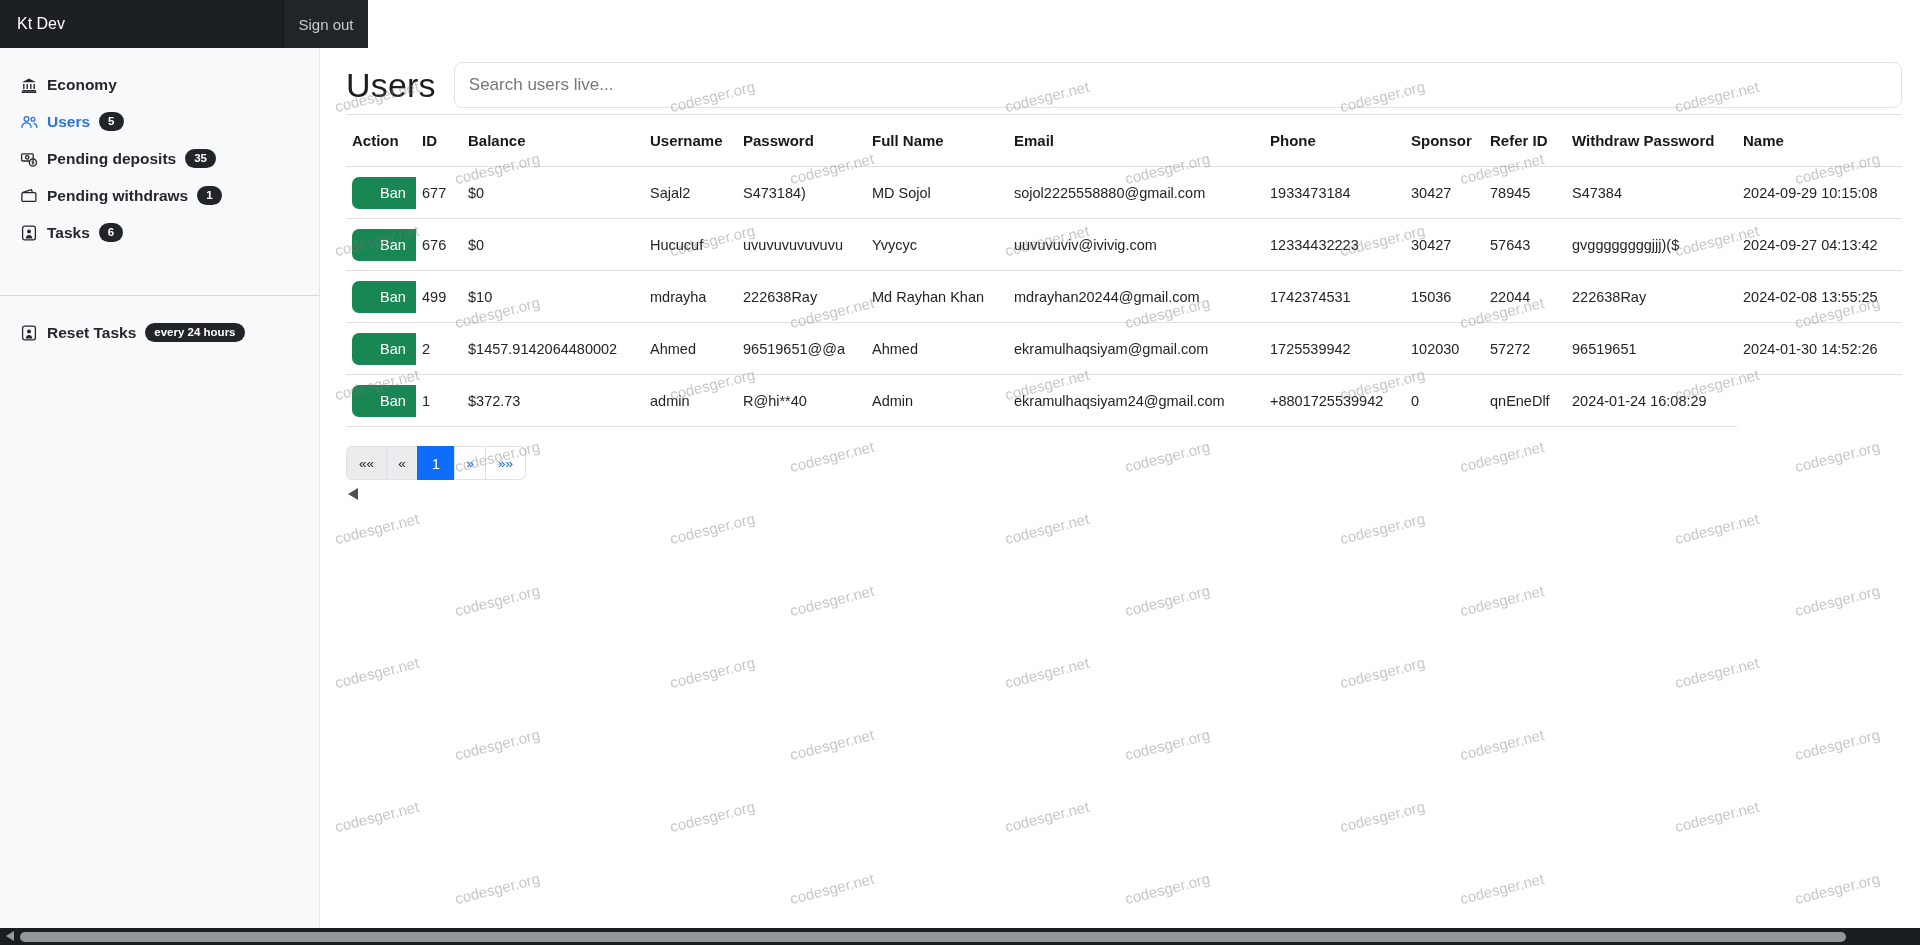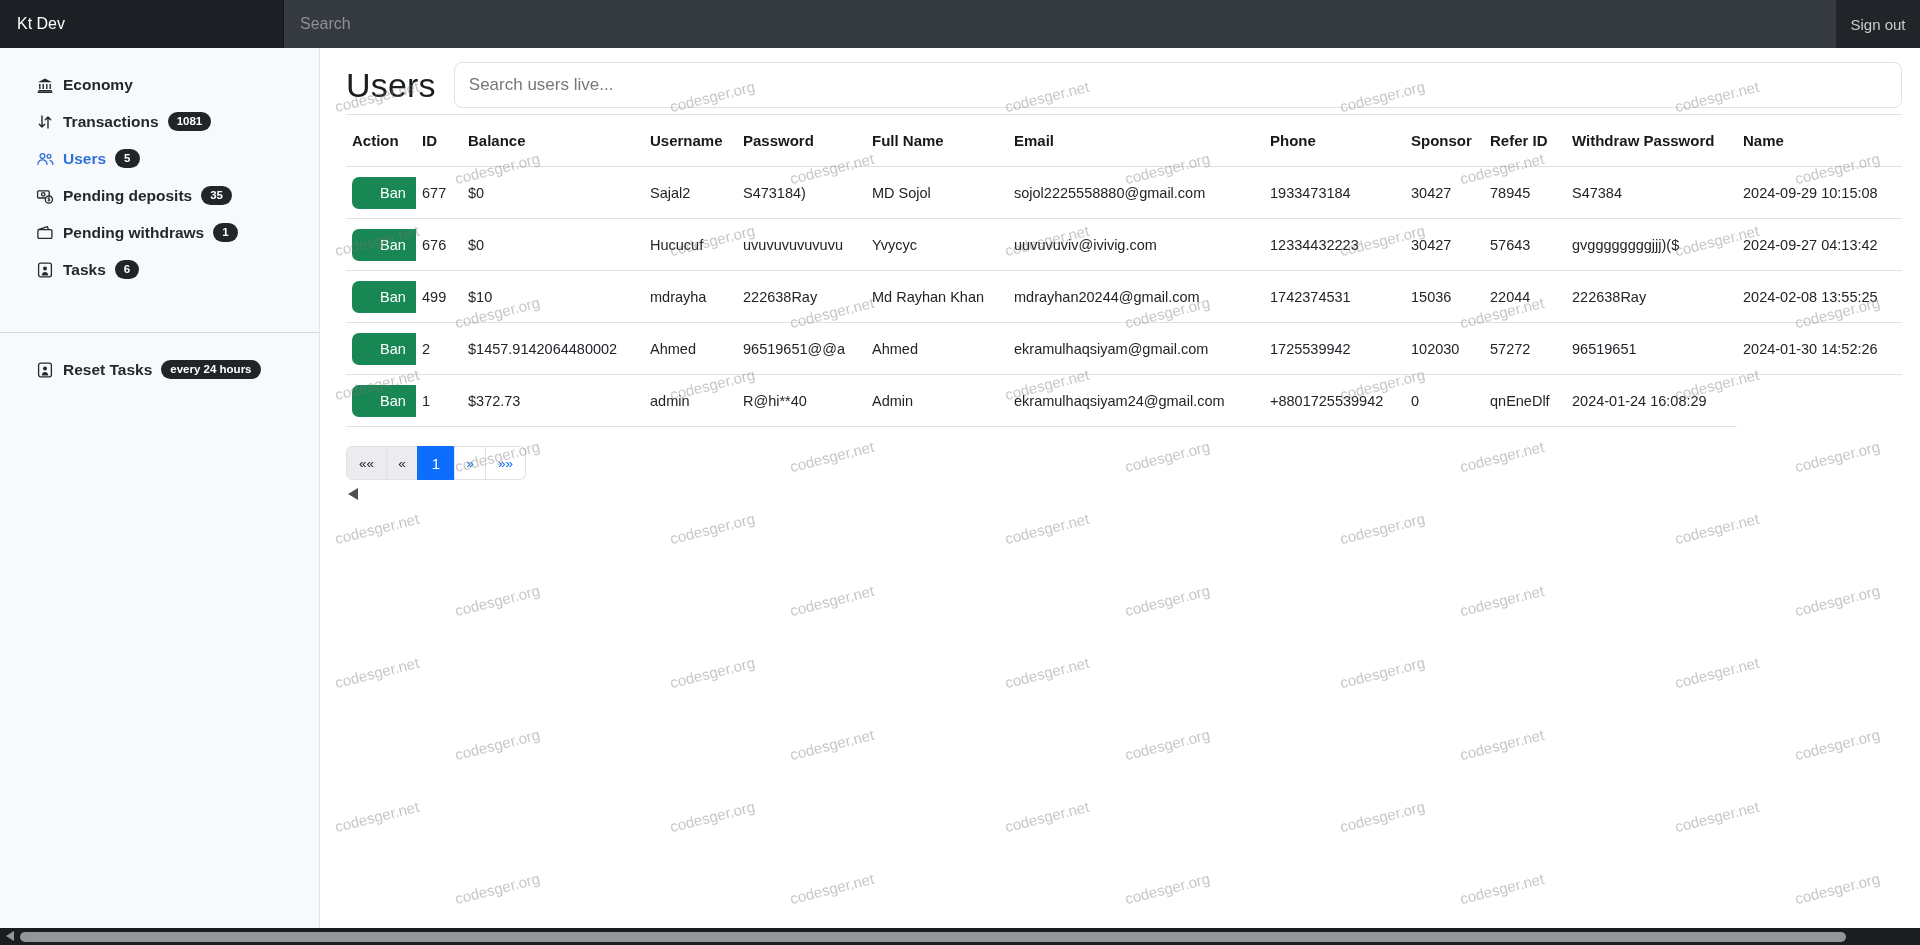--- a/index.html
+++ b/index.html
@@ -12,21 +12,21 @@
     padding-left: 17px; box-shadow: inset -1px 0 0 rgba(0,0,0,.25); cursor: pointer; }
   .nav-search { flex: 1; background: #343a40; border: none; outline: none; color: #fff;
     font-size: 16px; padding: 0 16px; font-family: inherit; }
   .nav-search::placeholder { color: #8d9196; }
   .signout { width: 84px; background: #212529; color: #c9ccce; font-size: 15px;
     display: flex; align-items: center; justify-content: center; cursor: pointer; }
 
   
   .sidebar { position: fixed; top: 48px; left: 0; width: 320px; height: 880px; background: #f8f9fa;
     border-right: 1px solid #e3e5e8; padding-top: 18px; z-index: 150; }
-  .side-item { display: flex; align-items: center; gap: 9px; height: 37px; padding: 0 36px;
+  .side-item { display: flex; align-items: center; gap: 9px; height: 37px; padding: 0 20px;
     font-size: 15.5px; font-weight: 600; color: #24282c; cursor: pointer; white-space: nowrap; }
   .side-item svg { flex: 0 0 auto; }
   .side-item.active { color: #2e72dd; }
   .pill { background: #212529; color: #fff; font-size: 11.5px; font-weight: 700;
     padding: 3px 9px; border-radius: 999px; line-height: 1.2; }
   .side-divider { border: none; border-top: 1px solid #d6d8db; margin: 44px 0 18px 0; }
   .icon { display: inline-flex; color: inherit; }
 
   
   .main { position: fixed; top: 48px; left: 320px; width: 1600px; height: 880px; background: #fff;
@@ -70,43 +70,32 @@
     border-top: 5.5px solid transparent; border-bottom: 5.5px solid transparent;
     border-right: 8px solid #95989b; cursor: pointer; }
   .hscroll-thumb { position: absolute; left: 20px; top: 3.5px; width: 1826px; height: 10px;
     background: #94979a; border-radius: 5px; cursor: pointer; }
 </style>
 </head>
 <body>
 
 <header class="navbar">
   <div class="brand">Kt Dev</div>
-  <input class="nav-search" type="text" placeholder="Search" style="">
   <div class="signout">Sign out</div>
 </header>
 
 <aside class="sidebar">
   <div class="side-item">
     <span class="icon">
       <svg width="18" height="18" viewBox="0 0 18 18" fill="none" stroke="currentColor" stroke-width="1.4">
         <path d="M2 6.3L9 2.4l7 3.9z" fill="currentColor" stroke="none"></path>
         <path d="M3.8 8v5M7.2 8v5M10.8 8v5M14.2 8v5M2.2 14.6h13.6M1.6 16.2h14.8"></path>
       </svg>
     </span>
     <span>Economy</span>
-  </div>
-  <div class="side-item">
-    <span class="icon">
-      <svg width="18" height="18" viewBox="0 0 18 18" fill="none" stroke="currentColor" stroke-width="1.4" stroke-linecap="round" stroke-linejoin="round">
-        <path d="M6 3v11M6 14l-2.7-2.7M6 14l2.7-2.7"></path>
-        <path d="M12 15V4M12 4L9.3 6.7M12 4l2.7 2.7"></path>
-      </svg>
-    </span>
-    <span>Transactions</span>
-    <span class="pill">1081</span>
   </div>
   <div class="side-item active">
     <span class="icon">
       <svg width="18" height="18" viewBox="0 0 18 18" fill="none" stroke="currentColor" stroke-width="1.3" stroke-linecap="round">
         <circle cx="6.5" cy="6" r="2.4"></circle>
         <path d="M1.9 14.4c.3-2.9 2.2-4.5 4.6-4.5s4.3 1.6 4.6 4.5"></path>
         <circle cx="13" cy="6.3" r="1.9"></circle>
         <path d="M13.9 10.3c1.8.5 2.9 2 3.1 4.1"></path>
       </svg>
     </span>

